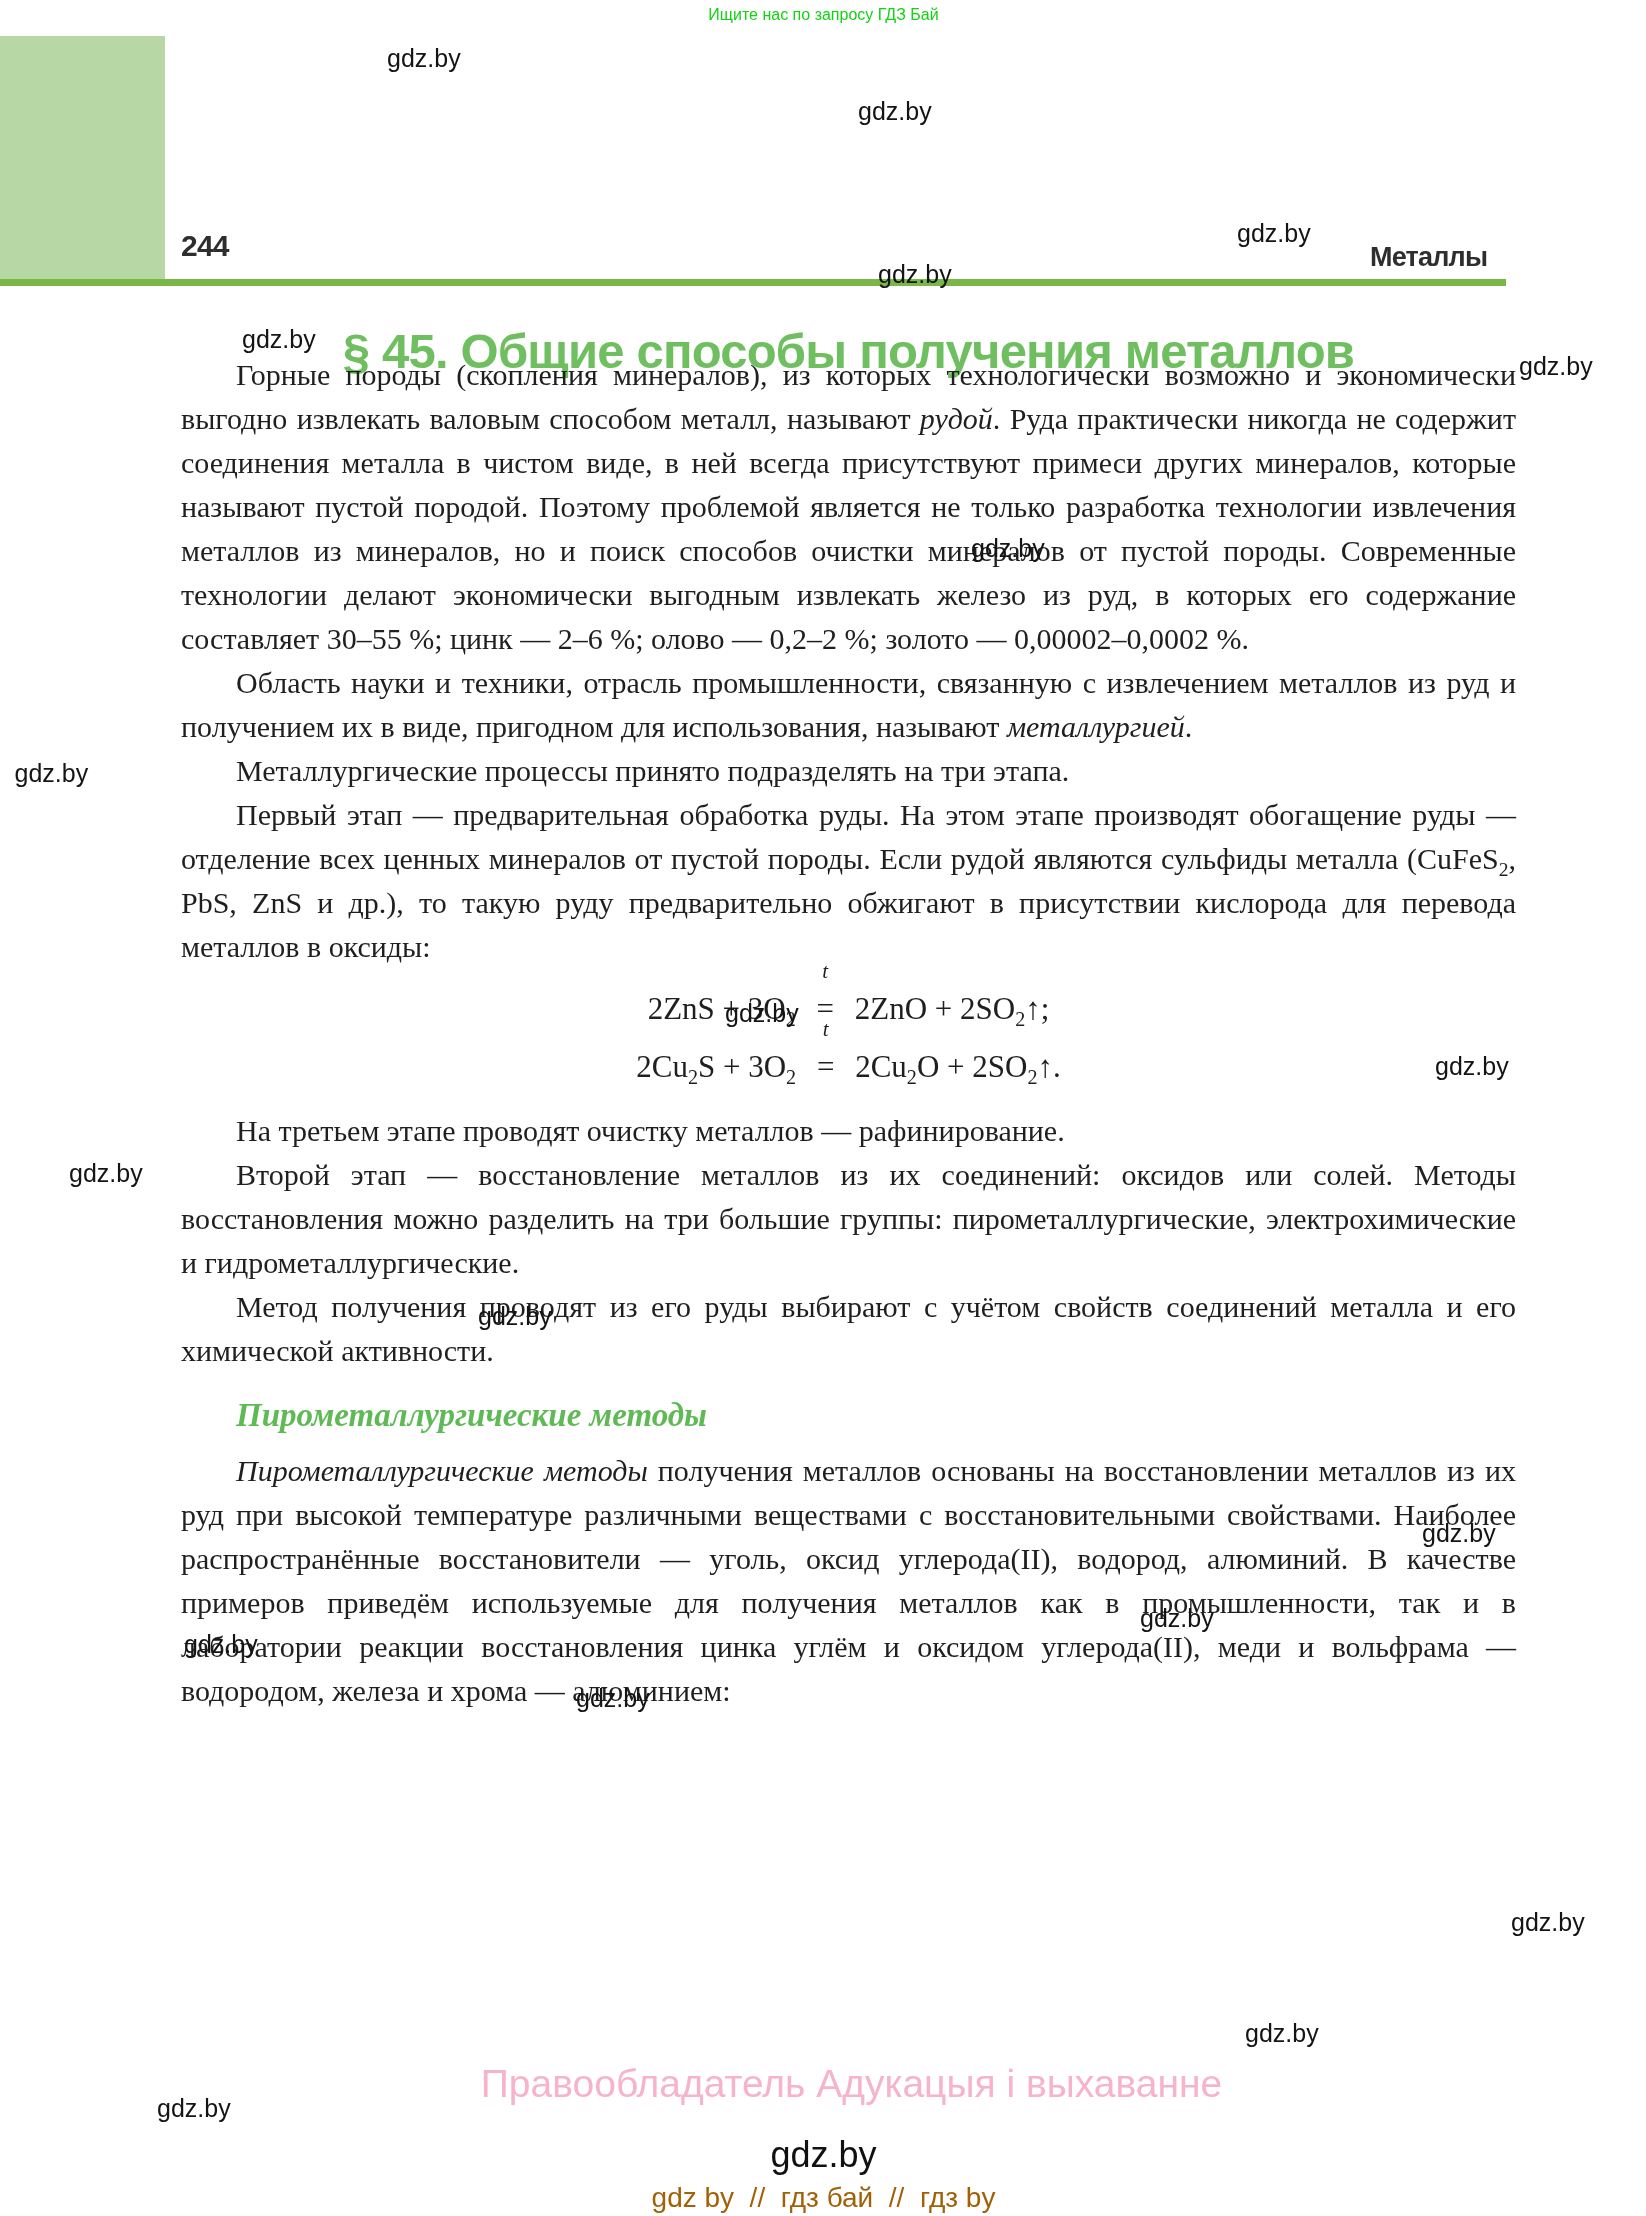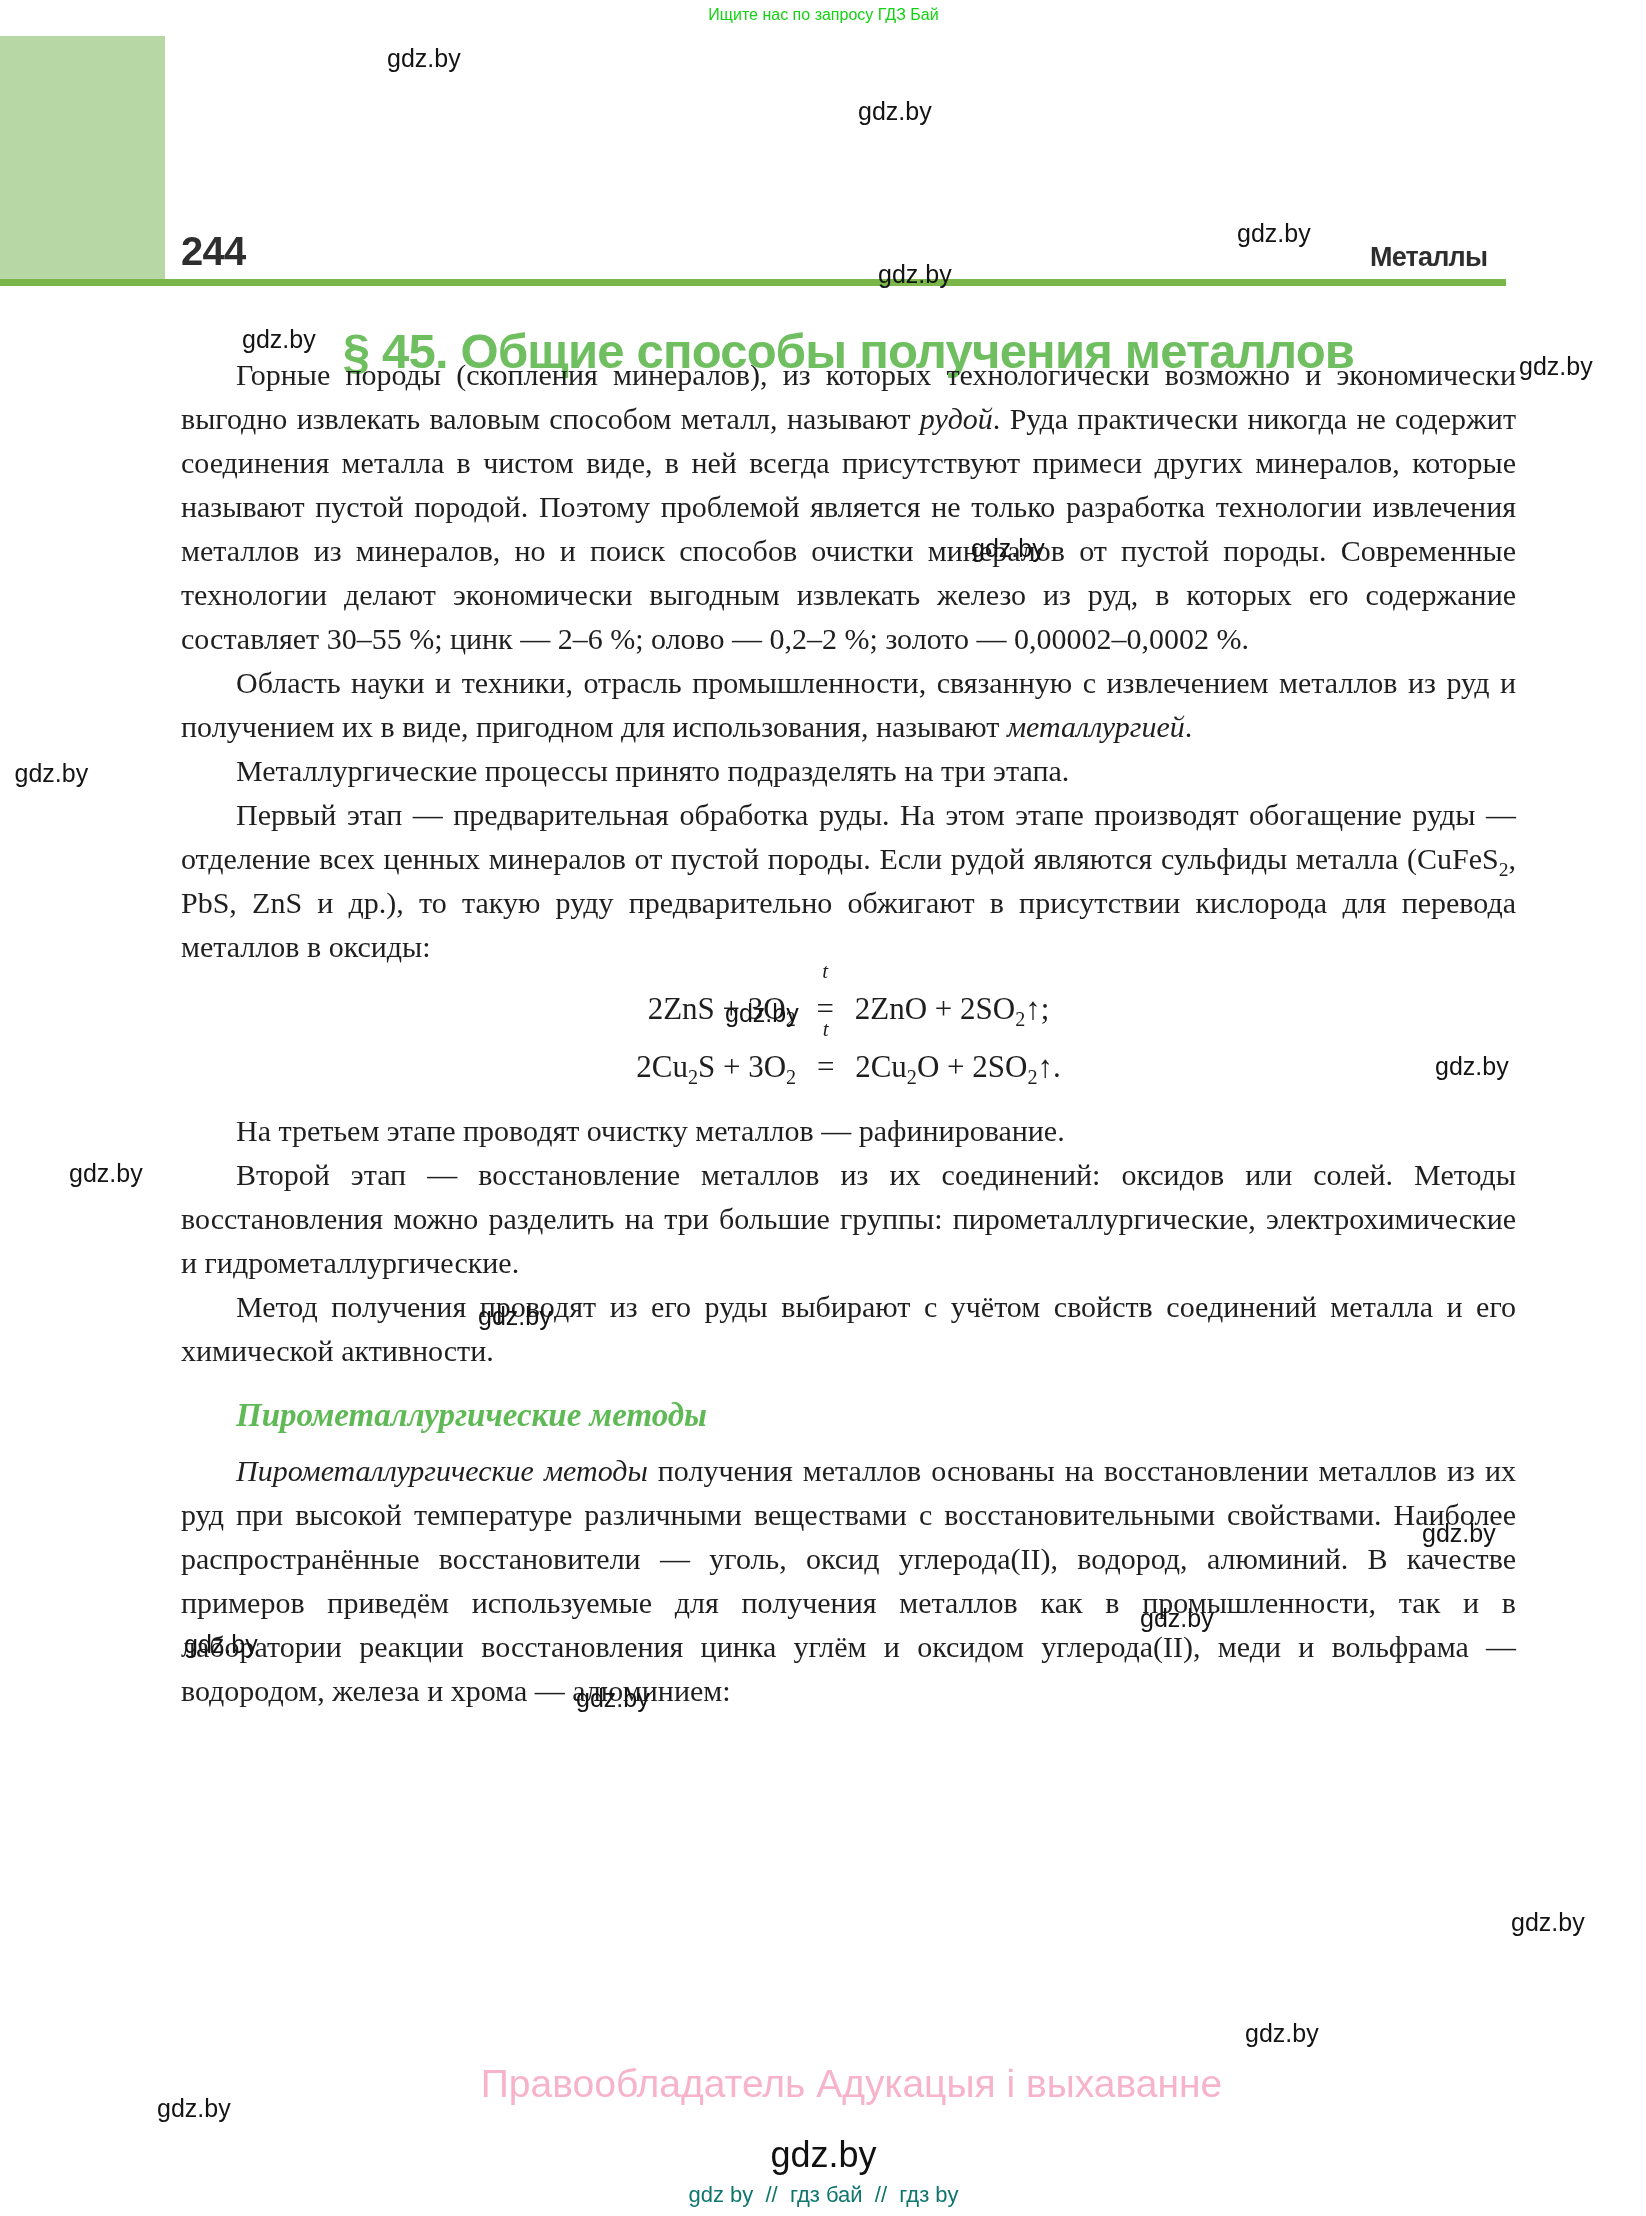--- a/index.html
+++ b/index.html
@@ -10,21 +10,21 @@
   
   .slogan{
     position:absolute;top:6.4px;left:0;width:100%;text-align:center;
     font-family:"Liberation Sans", sans-serif;font-size:16px;font-weight:400;
     color:#12d312;
   }
   .green-block{position:absolute;left:0;top:36px;width:165px;height:244px;background:#b7d8a4;}
   .green-line{position:absolute;left:0;top:279px;width:1506px;height:7.3px;background:#7ab648;}
   .page-number{
     position:absolute;left:181px;top:229px;
-    font-family:"Liberation Sans", sans-serif;font-size:40px;font-weight:700;
+    font-family:"Liberation Sans", sans-serif;font-size:30px;font-weight:700;
     letter-spacing:-0.8px;color:#2e2e2e;
   }
   .chapter{
     position:absolute;left:1370px;top:242px;width:135px;text-align:left;
     font-family:"Liberation Sans", sans-serif;font-size:27px;font-weight:700;
     letter-spacing:-0.8px;color:#2e2e2e;
   }
   .title{
     position:absolute;left:181px;top:290px;width:1335px;text-align:center;
     font-family:"Liberation Sans", sans-serif;font-size:49px;font-weight:700;
@@ -59,21 +59,21 @@
   .copyright{
     position:absolute;top:2062px;left:0;width:100%;text-align:center;
     font-family:"Liberation Sans", sans-serif;font-size:39px;color:#f6b3c9;margin-left:28px;
   }
   .footer-wm{
     position:absolute;top:2134px;left:0;width:100%;text-align:center;
     font-family:"Liberation Sans", sans-serif;font-size:36px;color:#111111;
   }
   .footer-links{
     position:absolute;top:2182px;left:0;width:100%;text-align:center;
-    font-family:"Liberation Sans", sans-serif;font-size:22px;color:#0f766e;
+    font-family:"Liberation Sans", sans-serif;font-size:28px;color:#a16207;
     white-space:pre;
   }
 </style>
 </head>
 <body>
 
 <div class="slogan">Ищите нас по запросу ГДЗ Бай</div>
 
 <div class="green-block"></div>
 <div class="page-number">244</div>

